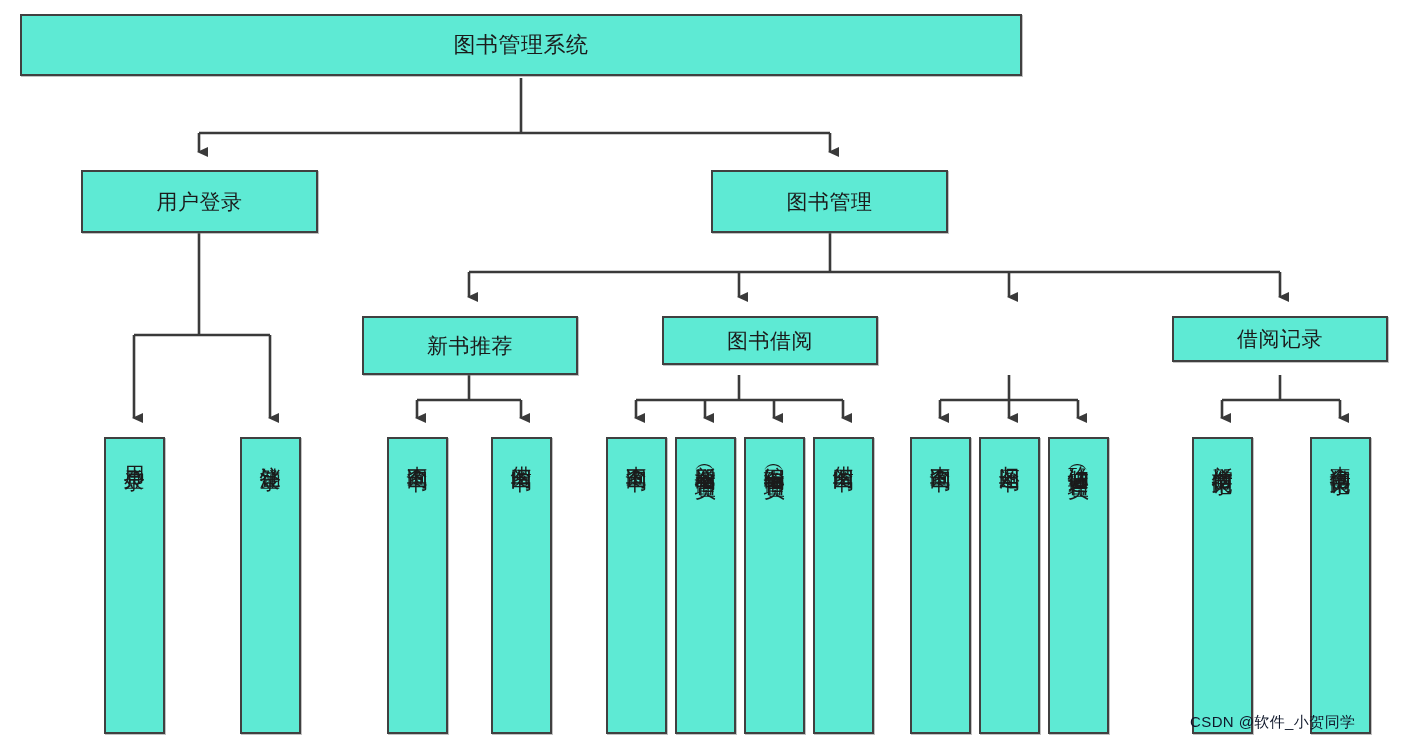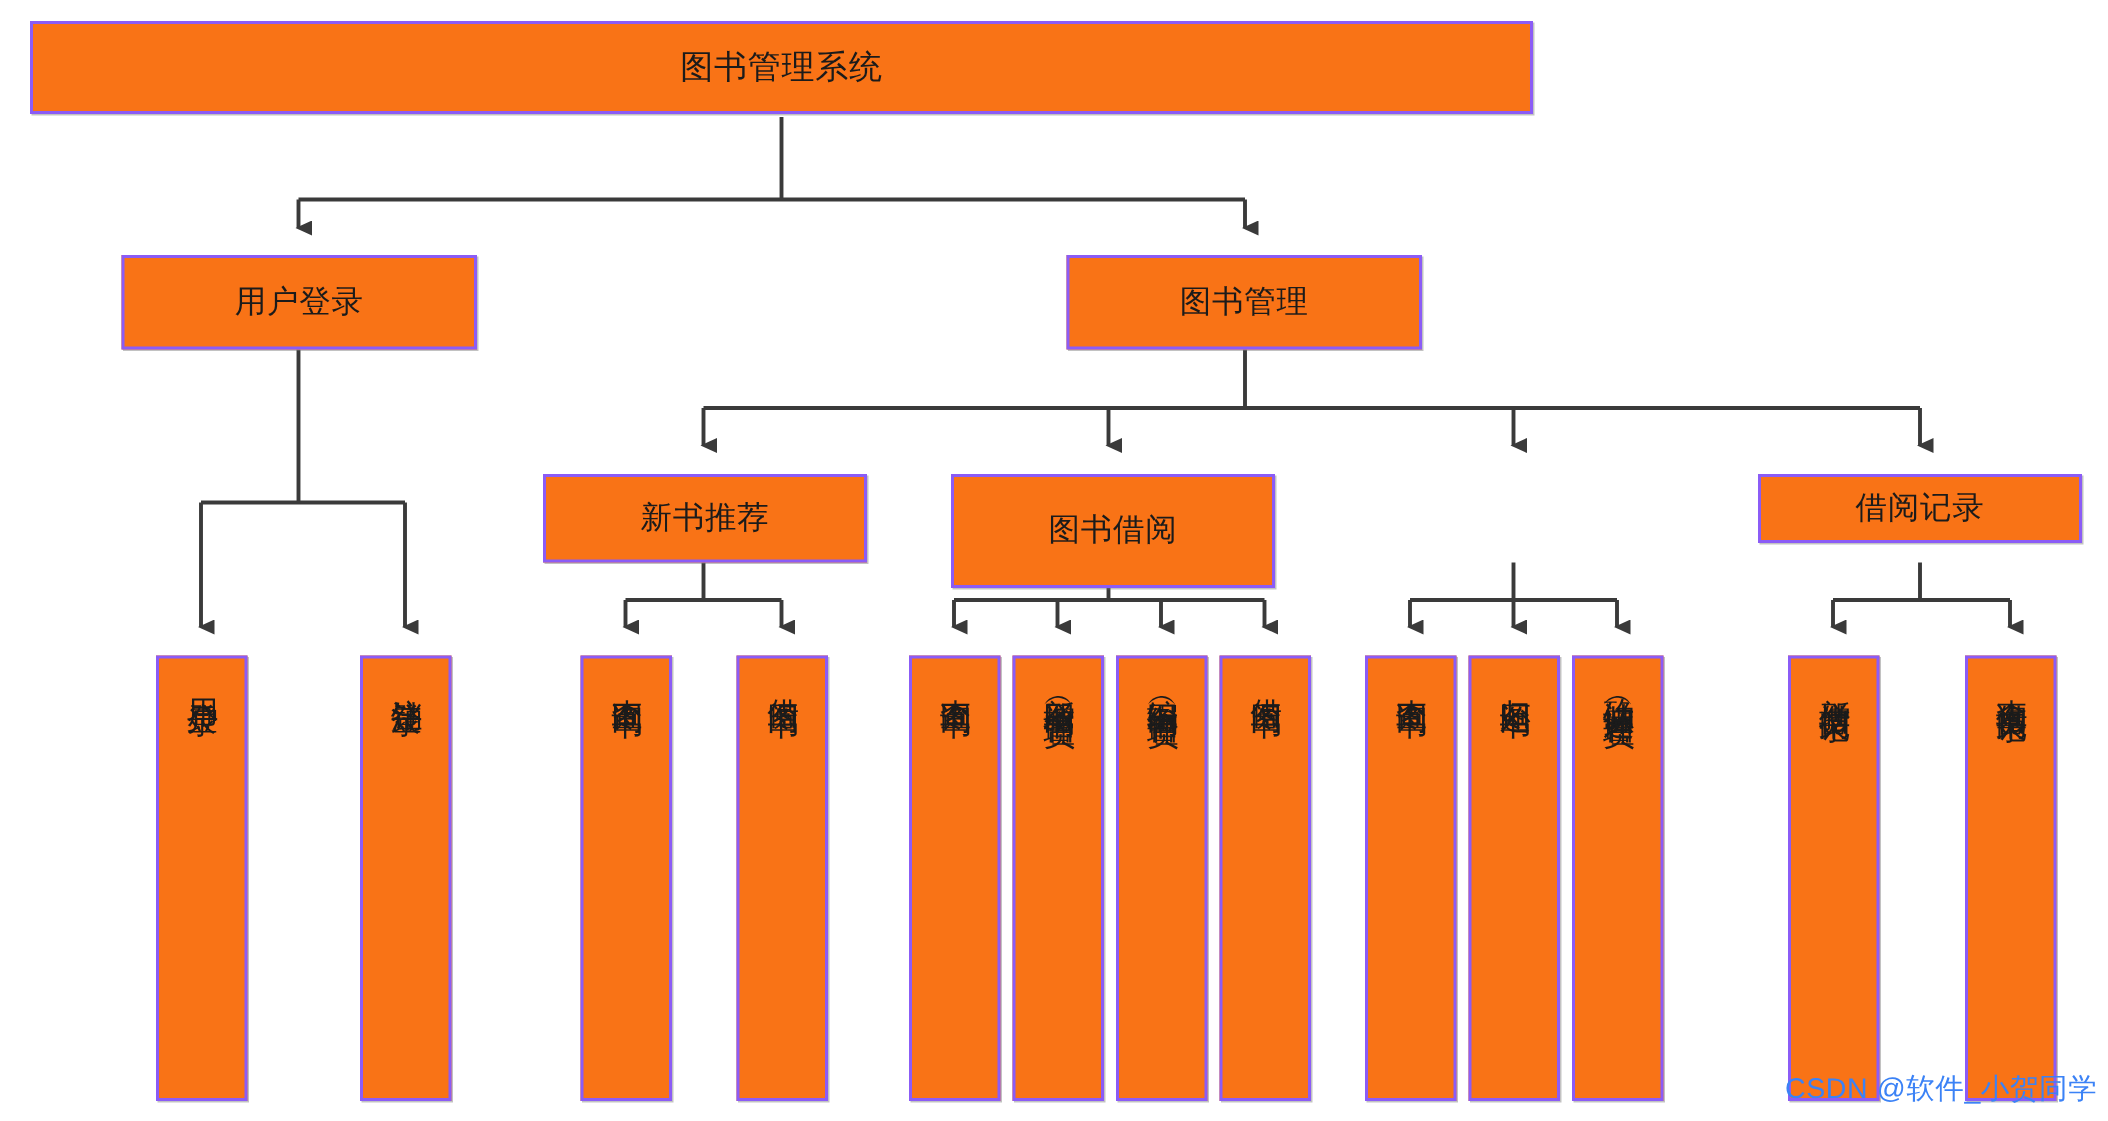--- a/index.html
+++ b/index.html
@@ -21,22 +21,22 @@
     position: absolute;
     left: 0;
     top: 0;
     width: 1405px;
     height: 747px;
     pointer-events: none;
   }
   .node {
     position: absolute;
     box-sizing: border-box;
-    border: 2px solid #8b5cf6;
-    background: #f97316;
+    border: 2px solid #404040;
+    background: #5eead4;
     display: flex;
     align-items: center;
     justify-content: center;
     color: #1b1b1b;
     box-shadow: 1px 1px 0 rgba(120,120,120,0.45);
   }
   .node .label {
     font-size: 21px;
     line-height: 1.12;
     letter-spacing: 0.5px;
@@ -50,22 +50,22 @@
   .node.vertical .label {
     writing-mode: vertical-rl;
     text-orientation: upright;
     font-size: 21px;
     line-height: 1.30;
     letter-spacing: 2px;
     white-space: normal;
   }
   .watermark {
     position: absolute;
-    font-size: 19px;
-    color: #3b82f6;
+    font-size: 15px;
+    color: #0f172a;
     white-space: nowrap;
     letter-spacing: 0.4px;
   }
 </style>
 </head>
 <body>
 
 <div id="canvas">
 
   <svg class="wires" viewBox="0 0 1405 747">
@@ -125,21 +125,21 @@
   <div class="node" style="left:81px; top:170px; width:237px; height:63px;">
     <span class="label">用户登录</span>
   </div>
   <div class="node" style="left:711px; top:170px; width:237px; height:63px;">
     <span class="label">图书管理</span>
   </div>
 
   <div class="node" style="left:362px; top:316px; width:216px; height:59px;">
     <span class="label">新书推荐</span>
   </div>
-  <div class="node" style="left:634px; top:316px; width:216px; height:76px;">
+  <div class="node" style="left:662px; top:316px; width:216px; height:49px;">
     <span class="label">图书借阅</span>
   </div>
   <div class="node" style="left:1172px; top:316px; width:216px; height:46px;">
     <span class="label">借阅记录</span>
   </div>
 
   <div class="node vertical" style="left:104px; top:437px; width:61px; height:297px;">
     <span class="label">用户登录</span>
   </div>
   <div class="node vertical" style="left:240px; top:437px; width:61px; height:297px;">

